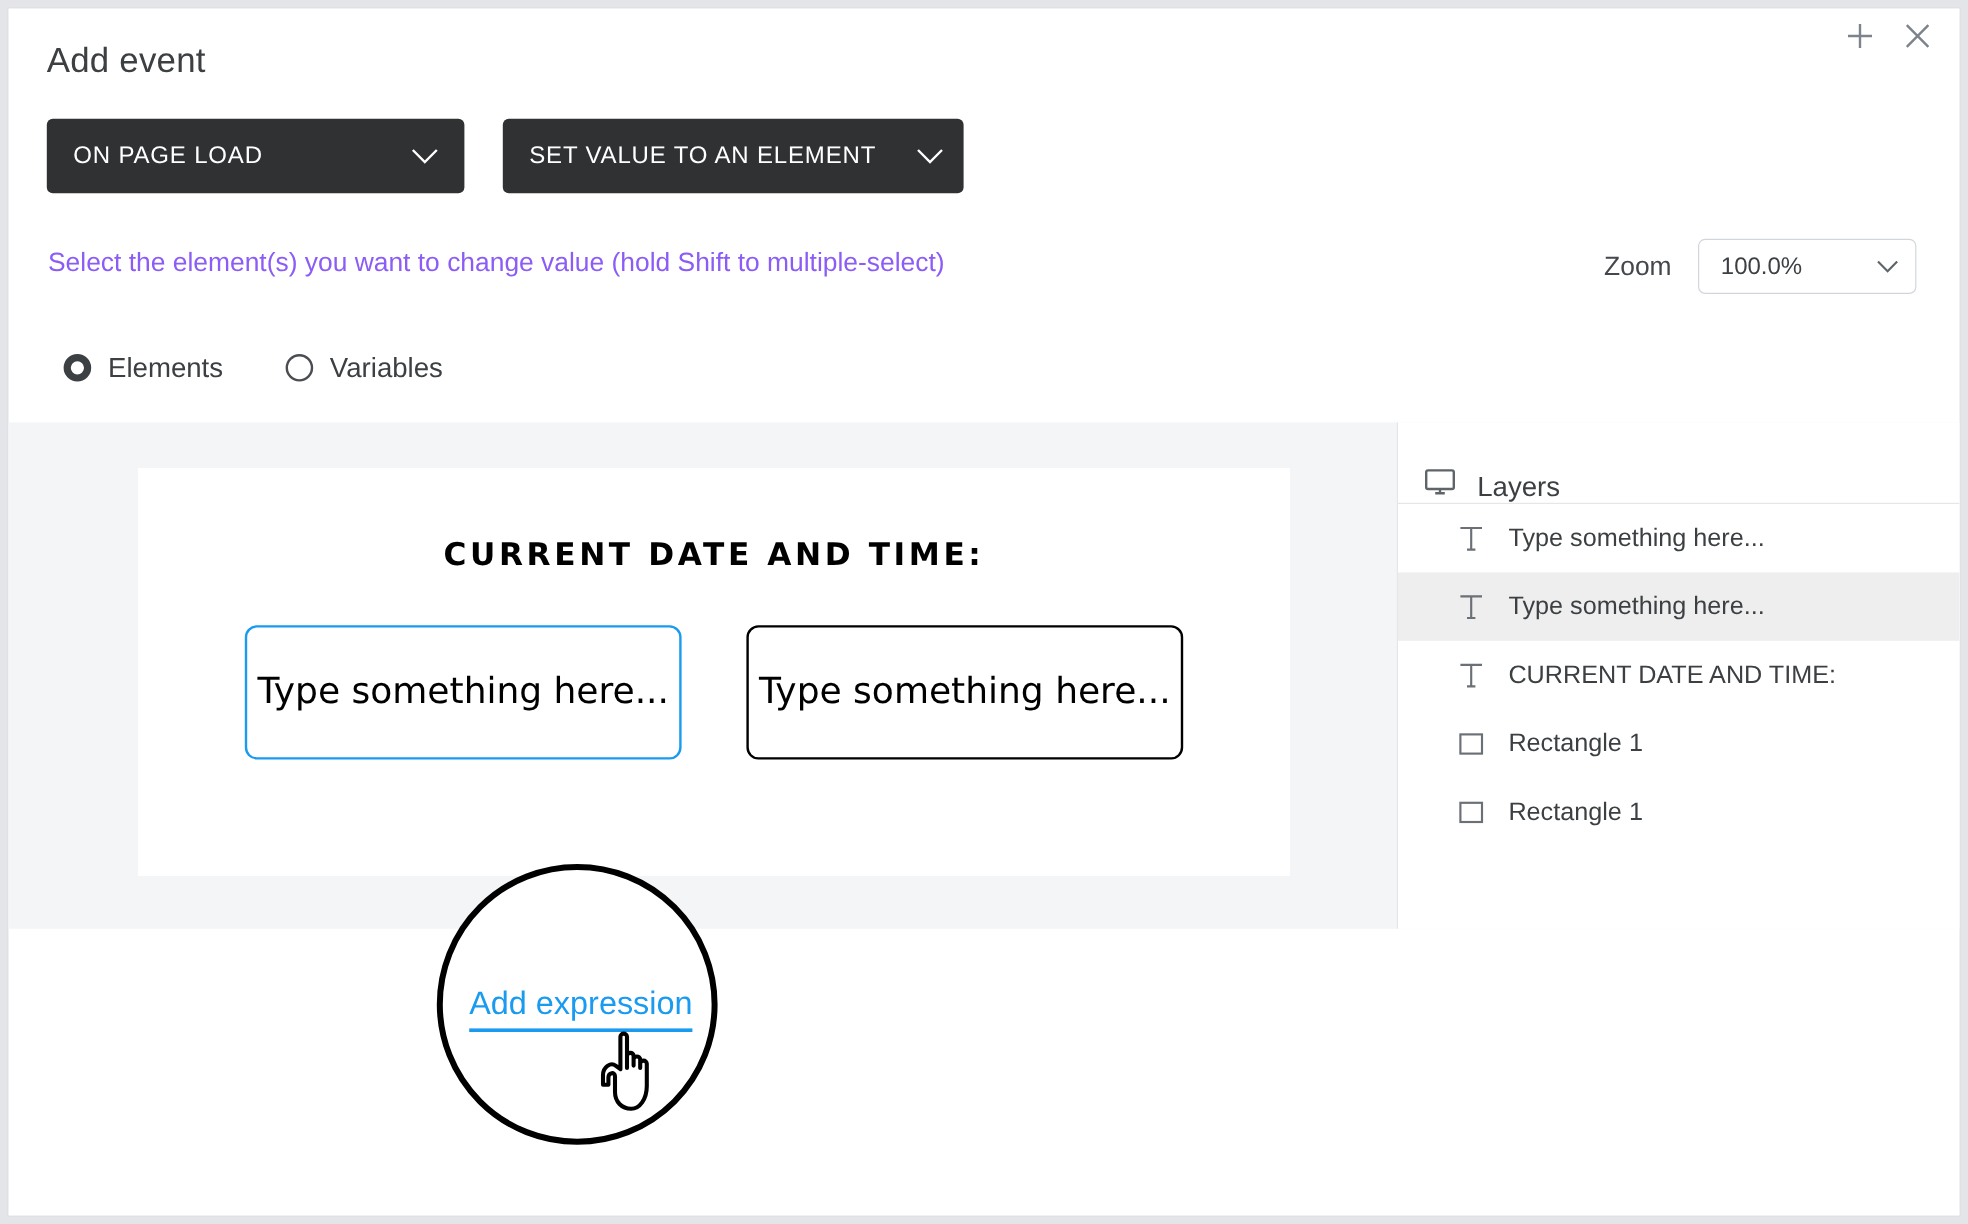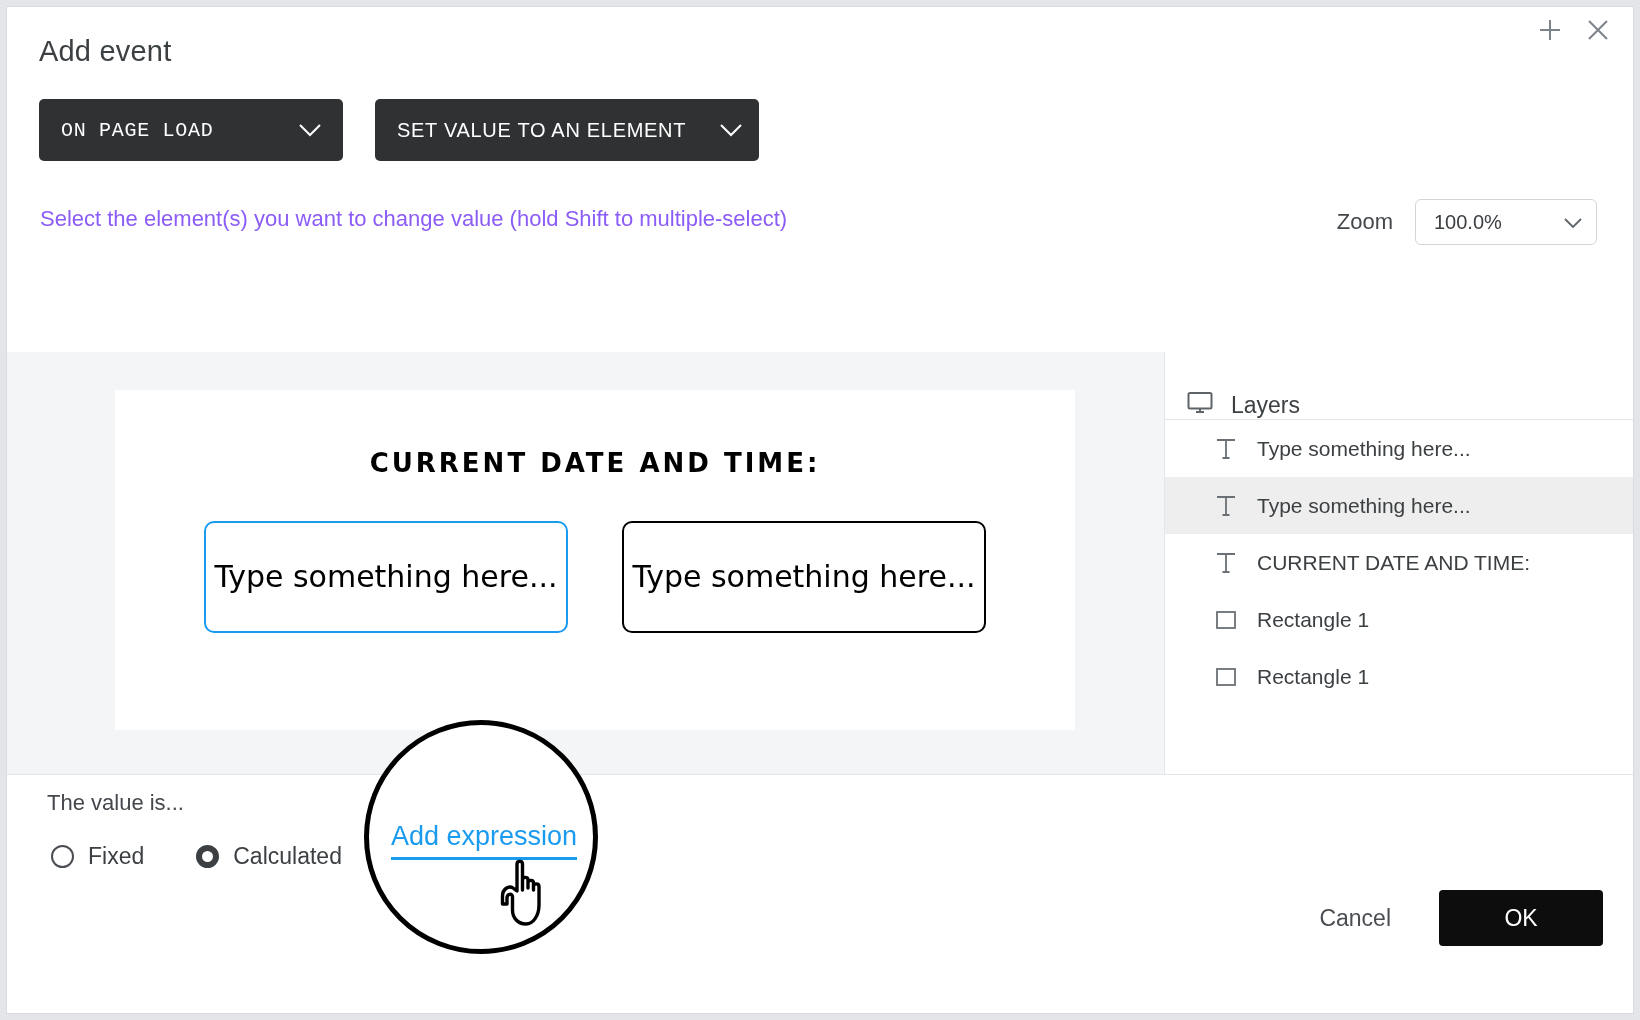--- a/index.html
+++ b/index.html
@@ -51,21 +51,21 @@
     color:#ffffff;
     font-size:20px;
     letter-spacing:.7px;
     padding:0 22px 0 22px;
     cursor:pointer;
     box-sizing:border-box;
     justify-content:space-between;
   }
   .dropdown .lbl{white-space:nowrap;}
   .dropdown .chev{margin-left:34px;display:flex;align-items:center;}
-  .dd-trigger{width:304px;font-family:Liberation Mono, monospace;}
+  .dd-trigger{width:348px;}
   .dd-action{width:384px;}
 
   
   .instr{
     position:absolute; left:33px; top:199px;
     font-size:22px; color:#8b5cf6;
   }
   .zoom-wrap{
     position:absolute; right:36px; top:192px;
     display:flex; align-items:center; gap:22px;text-align:center;
@@ -265,20 +265,30 @@
     <div class="zoom-select">
       <span>100.0%</span>
       <span>
         <svg width="18" height="11" viewBox="0 0 18 11">
             <path d="M1 1 L9 9 L17 1" stroke="#5f6469" stroke-width="1.8" fill="none"></path>
           </svg>
       </span>
     </div>
   </div>
 
+  <div class="radio-row">
+    <div class="radio checked">
+      <span class="dot"></span>
+      <span class="txt">Elements</span>
+    </div>
+    <div class="radio">
+      <span class="dot"></span>
+      <span class="txt">Variables</span>
+    </div>
+  </div>
 
   <div class="stage">
     <div class="canvas-card">
       <div class="canvas-title">CURRENT DATE AND TIME:</div>
       <div class="shape shape-1 selected">
         <span>Type something here...</span>
       </div>
       <div class="shape shape-2">
         <span>Type something here...</span>
       </div>
@@ -335,41 +345,20 @@
     <div class="layer-row">
       <span class="layer-ico">
         <svg width="22" height="22" viewBox="0 0 22 22">
             <rect x="2" y="3" width="18" height="16" stroke="#6b7076" stroke-width="1.8" fill="none"></rect>
           </svg>
       </span>
       <span>Rectangle 1</span>
     </div>
   </div>
 
-  <div class="footer">
-    <div class="value-label">The value is...</div>
-
-    <div class="value-radios">
-      <div class="radio">
-        <span class="dot"></span>
-        <span class="txt">Fixed</span>
-      </div>
-      <div class="radio checked">
-        <span class="dot"></span>
-        <span class="txt">Calculated</span>
-      </div>
-    </div>
-
-    <div class="add-expr">Add expression</div>
-
-    <div class="footer-btns">
-      <button class="btn-cancel">Cancel</button>
-      <button class="btn-ok">OK</button>
-    </div>
-  </div>
 
   <div class="magnifier">
     <div class="mag-link">Add expression</div>
     <div class="mag-cursor">
       <svg width="58" height="72" viewBox="0 0 58 72">
         <path d="M18 6 C18 2.5 23.5 2.5 23.5 6 L23.5 32 L23.5 22 C23.5 18.5 29 18.5 29 22
                  L29 30 L29 25 C29 21.5 34.5 21.5 34.5 25 L34.5 32 L34.5 28.5
                  C34.5 25 40 25 40 28.5 L40 47 C40 58 34 66 27 66
                  C19 66 13.5 60 13.5 52 L13.5 39 C13.5 35 8 35.5 8 40 L8 46 L3.5 46 L3.5 38
                  C3.5 31 10 27 14 30 L18 33 Z" fill="#ffffff" stroke="#000000" stroke-width="3.4" stroke-linejoin="round"></path>

